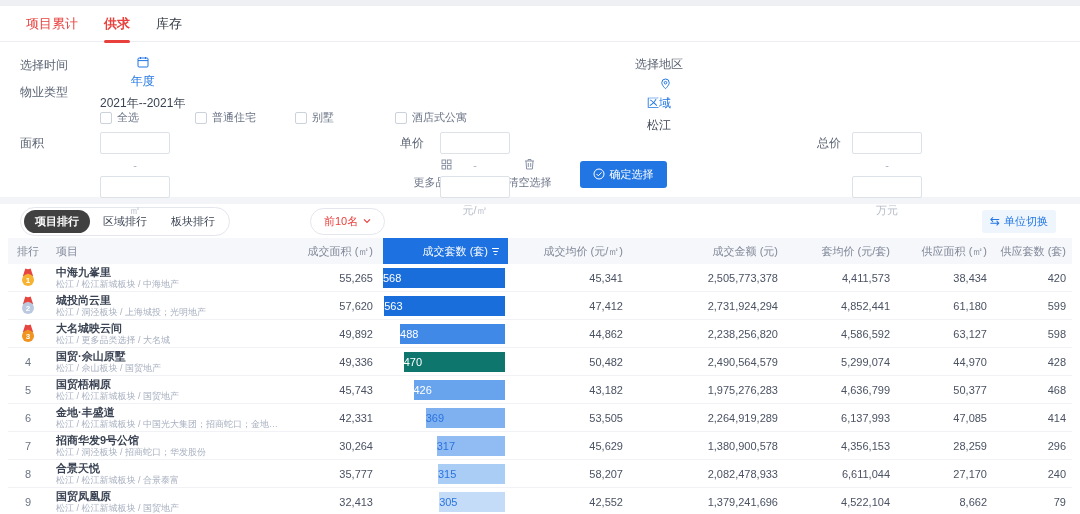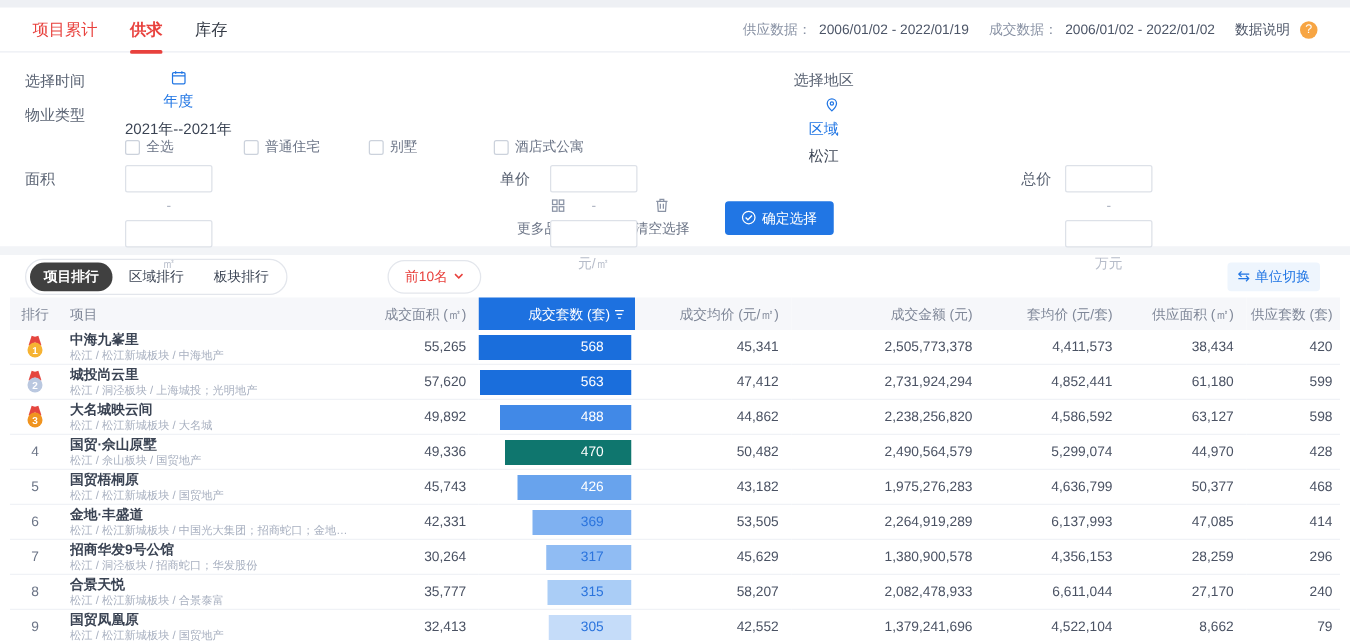--- a/index.html
+++ b/index.html
@@ -67,47 +67,39 @@
   td { border-bottom:1px solid #f0f2f6; font-size:11px; color:#4a5263;
     text-align:right; padding-right:10px; height:24px; }
   td.c-rank { text-align:center; padding:0; color:#6b7486; }
   td.c-proj { text-align:left; padding:2px 4px 2px 8px; }
   td.c-units { padding:0 3px 0 0; }
   .pname { font-size:11px; font-weight:700; color:#3a4353; line-height:12px; white-space:nowrap;
     overflow:hidden; text-overflow:ellipsis; }
   .psub { font-size:9px; color:#a8b0c0; line-height:10px; margin-top:1px; white-space:nowrap;
     overflow:hidden; text-overflow:ellipsis; }
   .barwrap { display:flex; justify-content:flex-end; }
-  .bar { height:20px; line-height:20px; font-size:11px; text-align:right; padding-right:22px;
+  .bar { height:20px; line-height:20px; font-size:11px; text-align:left; padding-right:22px;
     min-width:26px; }
   .medal { position:relative; width:16px; height:17px; margin:0 auto; display:block; }
   .medal i { position:absolute; top:0; width:4px; height:8px; background:#e5463f; }
   .medal i.l { left:4px; transform:rotate(18deg); }
   .medal i.r { left:8px; transform:rotate(-18deg); }
   .medal b { position:absolute; bottom:0; left:2px; width:12px; height:12px; border-radius:50%;
     color:#fff; font-size:8px; font-weight:700; display:flex; align-items:center; justify-content:center; }
   svg { display:block; }
 </style>
 </head>
 <body>
 
 <div class="top-strip"></div>
 
 <div class="tabbar">
   <div class="toptab red">项目累计</div>
   <div class="toptab active">供求</div>
   <div class="toptab">库存</div>
-  <div class="dates">
-    <span class="dl">供应数据：</span>
-    <span class="dv">2006/01/02 - 2022/01/19</span>
-    <span class="dl">成交数据：</span>
-    <span class="dv">2006/01/02 - 2022/01/02</span>
-    <span class="dv" style="margin:0">数据说明</span>
-    <span class="help-q">?</span>
-  </div>
 </div>
 
 <div class="filters">
   <div class="frow">
     <span class="flab">选择时间</span>
     <span class="inline pos" style="left:100px;">
       <span>
         <svg width="12" height="12" viewBox="0 0 12 12">
             <rect x="1" y="2" width="10" height="9" rx="1" fill="none" stroke="#2176e4"></rect>
             <path d="M1 4.6h10M3.5 1v2M8.5 1v2" stroke="#2176e4"></path>
@@ -311,21 +303,21 @@
   <tr>
     <td class="c-rank">
           <span class="medal">
             <i class="l"></i>
             <i class="r"></i>
             <b style="background: rgb(240, 148, 31);">3</b>
           </span>
         </td>
     <td class="c-proj">
       <div class="pname">大名城映云间</div>
-      <div class="psub">松江 / 松江新城板块 / 大名城</div>
+      <div class="psub">松江 / 更多品类选择 / 大名城</div>
     </td>
     <td>49,892</td>
     <td class="c-units">
       <div class="barwrap">
             <div class="bar" style="width: 86%; background: rgb(65, 137, 231); color: rgb(255, 255, 255);">488</div>
           </div>
     </td>
     <td>44,862</td>
     <td>2,238,256,820</td>
     <td>4,586,592</td>

